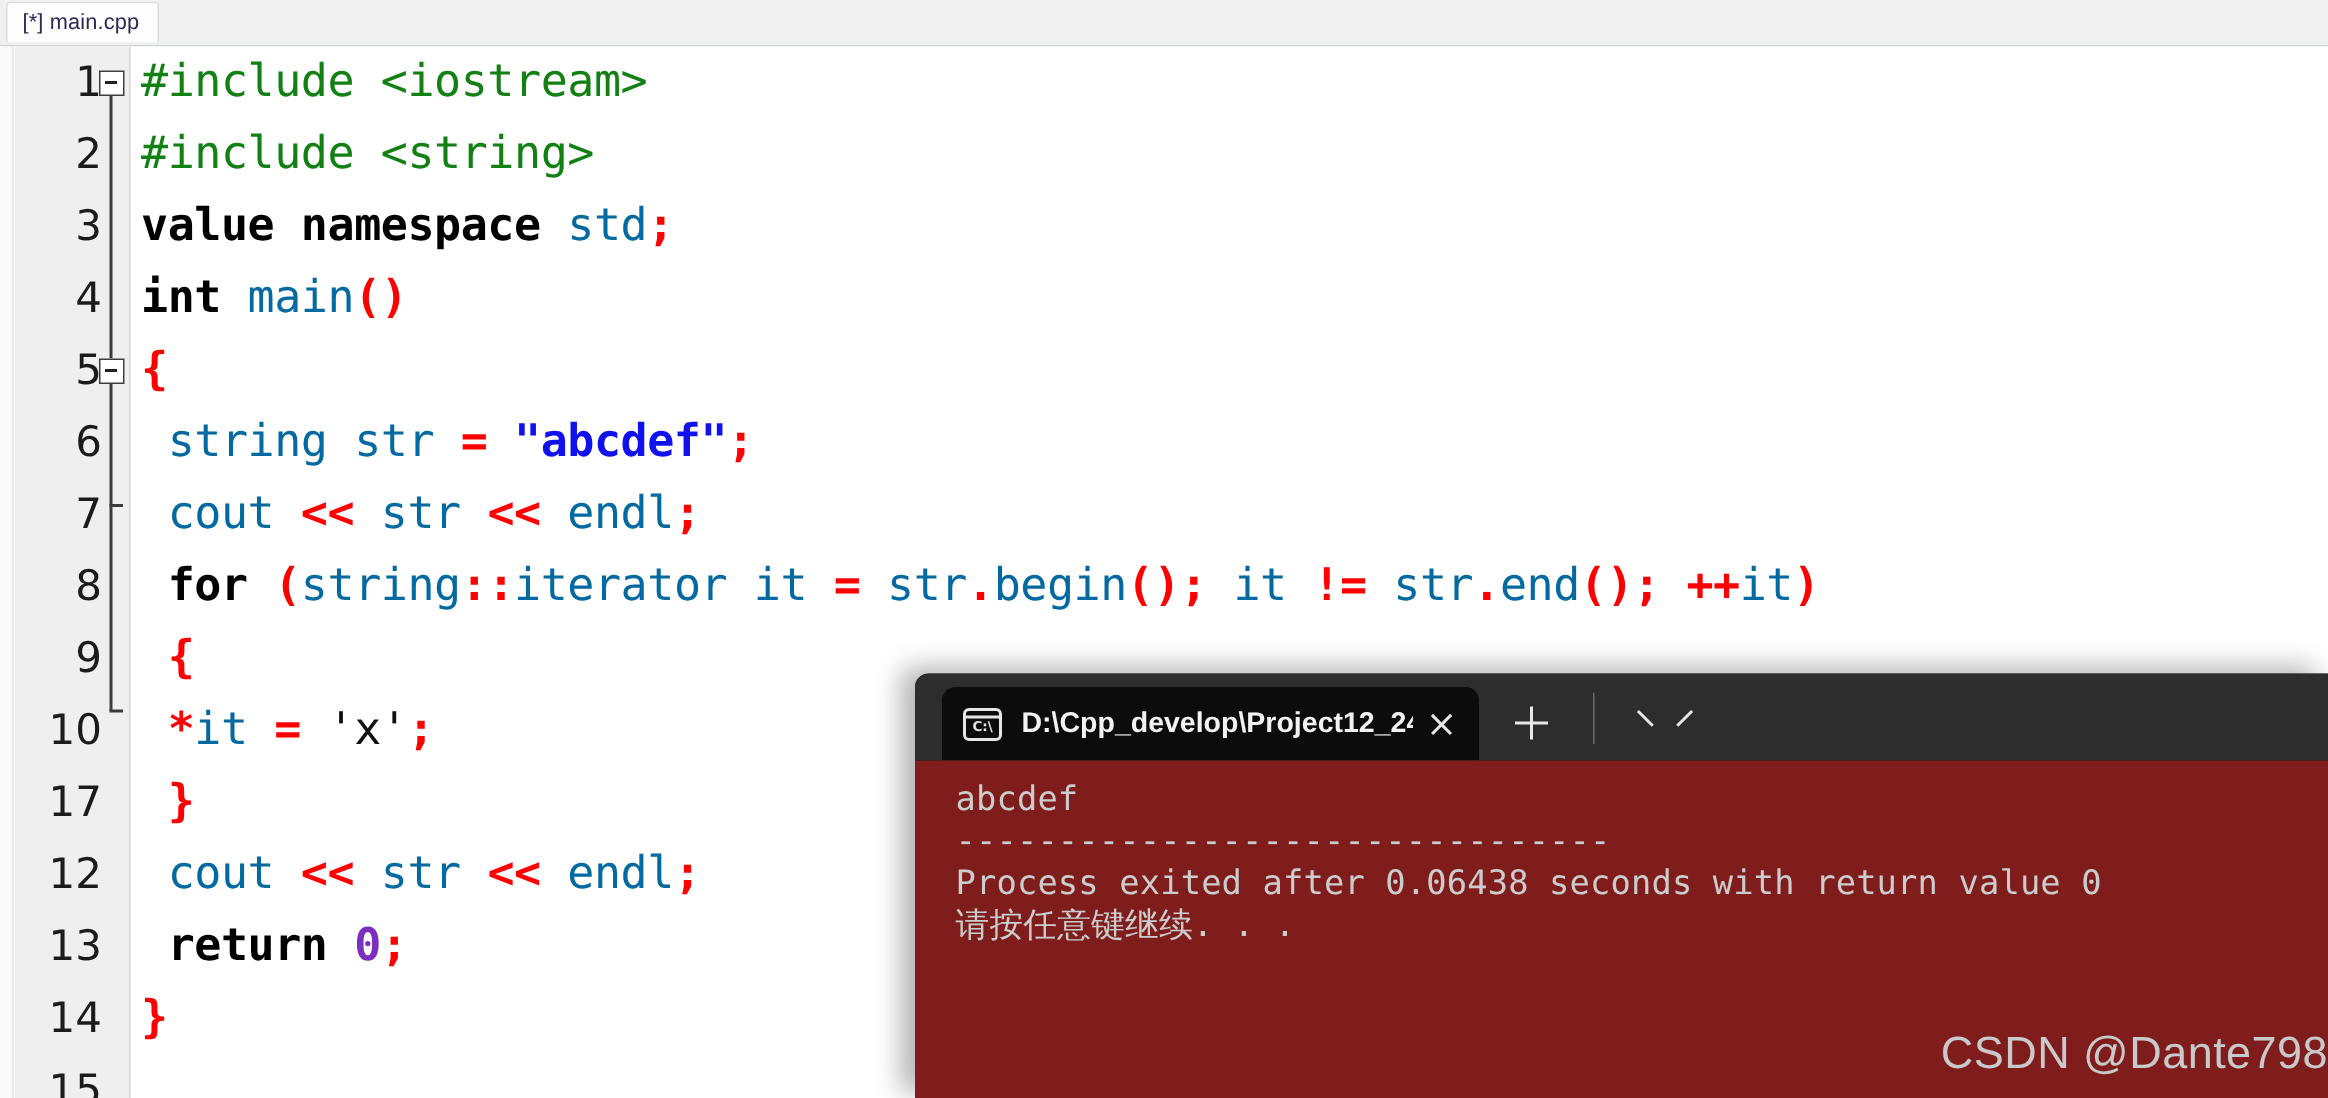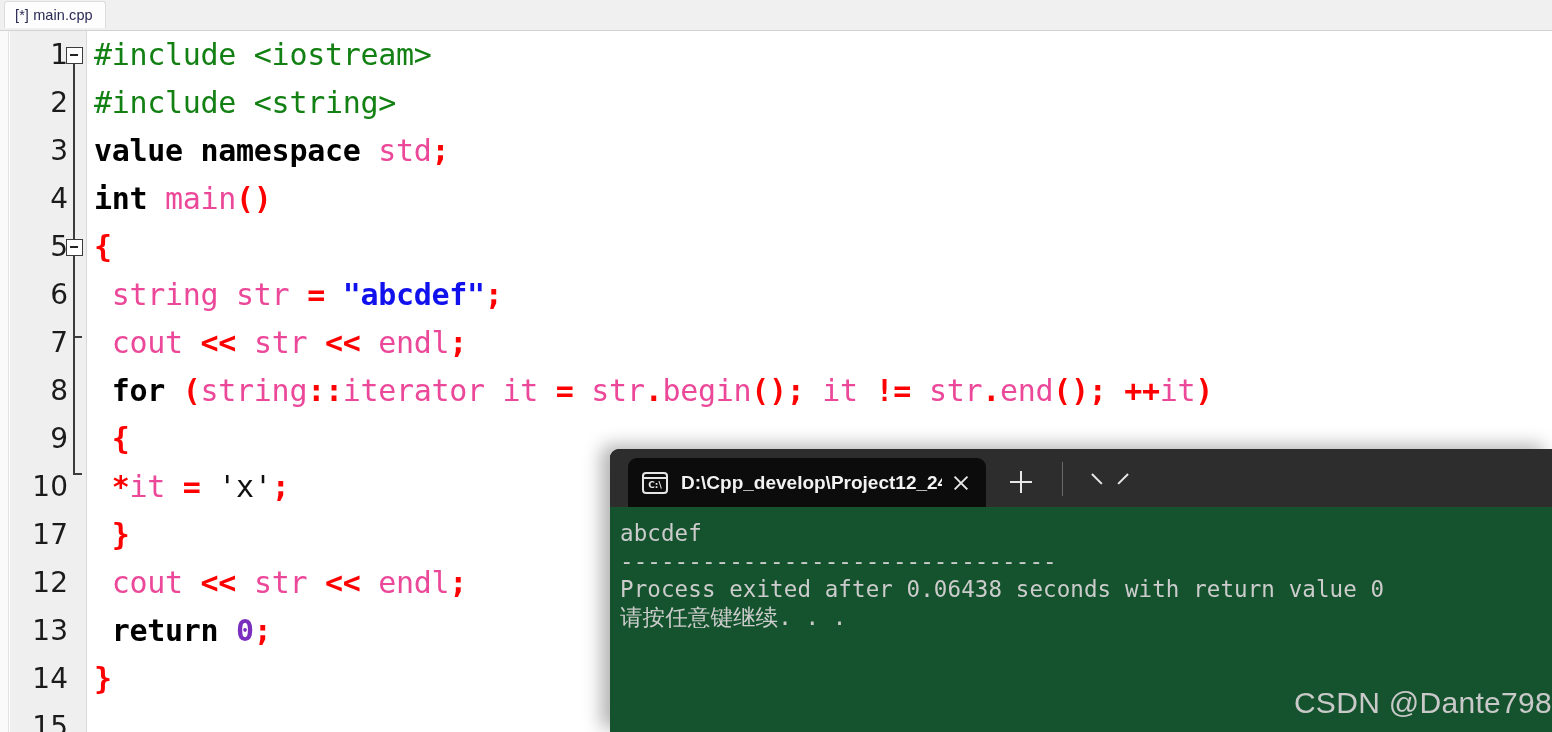--- a/index.html
+++ b/index.html
@@ -109,21 +109,21 @@
     color: #111111;
     letter-spacing: -0.3px;
   }
 
   
   .k    { color: #000000; font-weight: bold; }
   .pp   { color: #138013; }
   .pun  { color: #ff0000; font-weight: bold; }
   .str  { color: #1111ee; font-weight: bold; }
   .num  { color: #7b2fbe; font-weight: bold; }
-  .id   { color: #ec4899; }
+  .id   { color: #0369a1; }
   .chr  { color: #101010; }
 
   
   .foldbox {
     position: absolute;
     width: 17px; height: 17px;
     background: #ffffff;
     border: 1.5px solid #3c3c3c;
   }
   .foldbox::before {
@@ -252,23 +252,23 @@
     position: absolute;
     top: 4px;
     width: 14px; height: 1.8px;
     background: #e8e8e8;
   }
   .term-chev::before { left: 0px;  transform: rotate(45deg);  transform-origin: left center; }
   .term-chev::after  { left: 22px; transform: rotate(-45deg); transform-origin: right center; }
 
   .term-body {
     position: relative;
-    padding: 12px 0 0 10px;
+    padding: 12px 0 0 27px;
     height: 225px;
-    background: #14532d;
+    background: #7f1d1d;
   }
   .term-line {
     font-family: "DejaVu Sans Mono", monospace;
     font-size: 22.5px;
     line-height: 28px;
     color: #cccccc;
     white-space: pre;
     letter-spacing: 0.1px;
   }
   .term-line.blank { color: transparent; }

